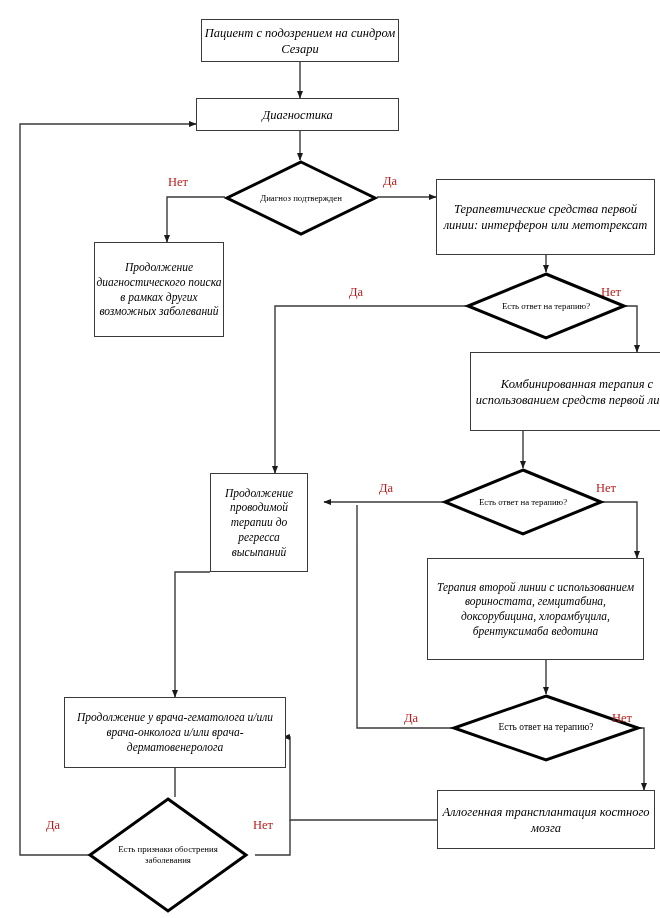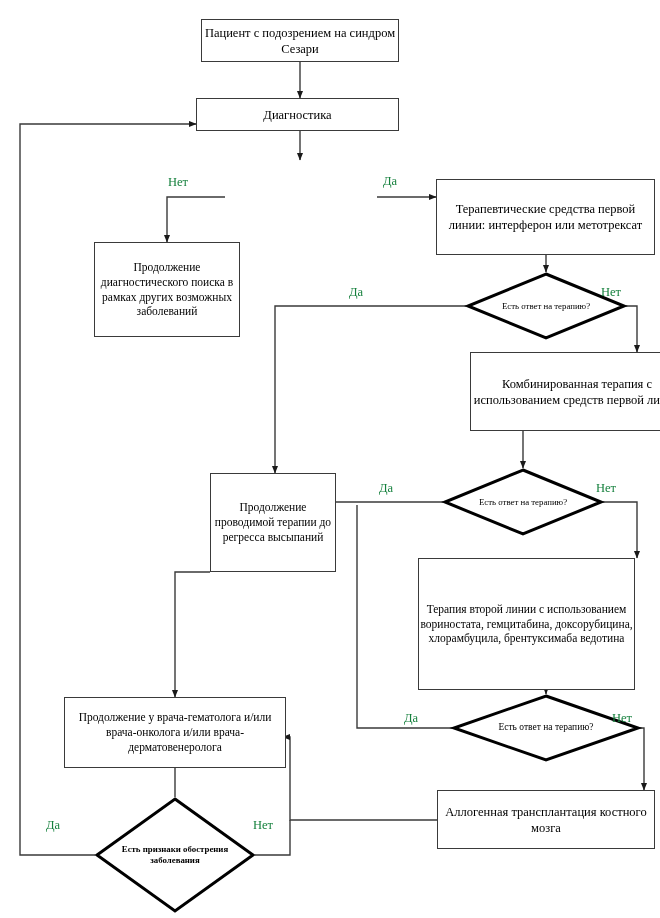--- a/index.html
+++ b/index.html
@@ -22,20 +22,21 @@
     align-items: center;
     justify-content: center;
     text-align: center;
     color: #000000;
     z-index: 3;
   }
   .box {
     border: 1.5px solid #3a3a3a;
     background: #ffffff;
     line-height: 1.28;
+    font-style: italic;
   }
   .diamond-wrap {
     position: absolute;
     z-index: 3;
   }
   .diamond-wrap svg {
     position: absolute;
     left: 0;
     top: 0;
     overflow: visible;
@@ -50,21 +51,21 @@
     align-items: center;
     justify-content: center;
     text-align: center;
     line-height: 1.25;
     color: #000000;
     padding: 0 12%;
     box-sizing: border-box;
   }
   .edge-label {
     position: absolute;
-    color: #15803d;
+    color: #b91c1c;
     white-space: nowrap;
     z-index: 4;
     background: transparent;
   }
   #wires {
     position: absolute;
     left: 0;
     top: 0;
     width: 660px;
     height: 918px;
@@ -129,48 +130,54 @@
   </svg>
 
   <div class="node box t13" style="left:201px; top:19px; width:198px; height:43px;">
     <span>Пациент с подозрением на синдром Сезари</span>
   </div>
 
   <div class="node box t13" style="left:196px; top:98px; width:203px; height:33px;">
     <span>Диагностика</span>
   </div>
 
-  <div class="node box t12" style="left:94px; top:242px; width:146px; height:95px;">
+  <div class="node box t12" style="left:94px; top:242px; width:130px; height:95px;">
     <span>Продолжение диагностического поиска в рамках других возможных заболеваний</span>
   </div>
 
   <div class="node box t13" style="left:436px; top:179px; width:219px; height:76px;">
     <span>Терапевтические средства первой линии: интерферон или метотрексат</span>
   </div>
 
   <div class="node box t13" style="left:441px; top:352px; width:214px; height:79px;margin-left:29px;">
     <span>Комбинированная терапия с использованием средств первой линии</span>
   </div>
 
-  <div class="node box t12" style="left:210px; top:473px; width:126px; height:99px;">
+  <div class="node box t12" style="left:210px; top:473px; width:98px; height:99px;">
     <span>Продолжение проводимой терапии до регресса высыпаний</span>
   </div>
 
-  <div class="node box t12" style="left:418px; top:558px; width:217px; height:132px;">
+  <div class="node box t12" style="left:427px; top:558px; width:217px; height:102px;">
     <span>Терапия второй линии с использованием вориностата, гемцитабина, доксорубицина, хлорамбуцила, брентуксимаба ведотина</span>
   </div>
 
   <div class="node box t12" style="left:64px; top:697px; width:222px; height:71px;">
     <span>Продолжение у врача-гематолога и/или врача-онколога и/или врача-дерматовенеролога</span>
   </div>
 
   <div class="node box t13" style="left:437px; top:790px; width:218px; height:59px;justify-content:center;">
     <span>Аллогенная трансплантация костного мозга</span>
   </div>
 
+  <div class="diamond-wrap" style="left:225px; top:160px; width:152px; height:76px;">
+    <svg width="152" height="76" viewBox="0 0 152 76" xmlns="http://www.w3.org/2000/svg">
+      <polygon points="76,2 150,38 76,74 2,38" fill="#ffffff" stroke="#000000" stroke-width="3"></polygon>
+    </svg>
+    <div class="diamond-label t9">Диагноз подтвержден</div>
+  </div>
 
   <div class="diamond-wrap" style="left:466px; top:272px; width:160px; height:68px;">
     <svg width="160" height="68" viewBox="0 0 160 68" xmlns="http://www.w3.org/2000/svg">
       <polygon points="80,2 158,34 80,66 2,34" fill="#ffffff" stroke="#000000" stroke-width="3"></polygon>
     </svg>
     <div class="diamond-label t9">Есть ответ на терапию?</div>
   </div>
 
   <div class="diamond-wrap" style="left:443px; top:468px; width:160px; height:68px;">
     <svg width="160" height="68" viewBox="0 0 160 68" xmlns="http://www.w3.org/2000/svg">
@@ -179,21 +186,21 @@
     <div class="diamond-label t9">Есть ответ на терапию?</div>
   </div>
 
   <div class="diamond-wrap" style="left:452px; top:694px; width:188px; height:68px;">
     <svg width="188" height="68" viewBox="0 0 188 68" xmlns="http://www.w3.org/2000/svg">
       <polygon points="94,2 186,34 94,66 2,34" fill="#ffffff" stroke="#000000" stroke-width="3"></polygon>
     </svg>
     <div class="diamond-label t10">Есть ответ на терапию?</div>
   </div>
 
-  <div class="diamond-wrap" style="left:95px; top:797px; width:160px; height:116px;font-weight:bold;">
+  <div class="diamond-wrap" style="left:88px; top:797px; width:160px; height:116px;">
     <svg width="160" height="116" viewBox="0 0 160 116" xmlns="http://www.w3.org/2000/svg">
       <polygon points="80,2 158,58 80,114 2,58" fill="#ffffff" stroke="#000000" stroke-width="3"></polygon>
     </svg>
     <div class="diamond-label t9">Есть признаки обострения заболевания</div>
   </div>
 
   <div class="edge-label t13" style="left:168px; top:175px;">Нет</div>
 
   <div class="edge-label t13" style="left:383px; top:174px;">Да</div>
 

